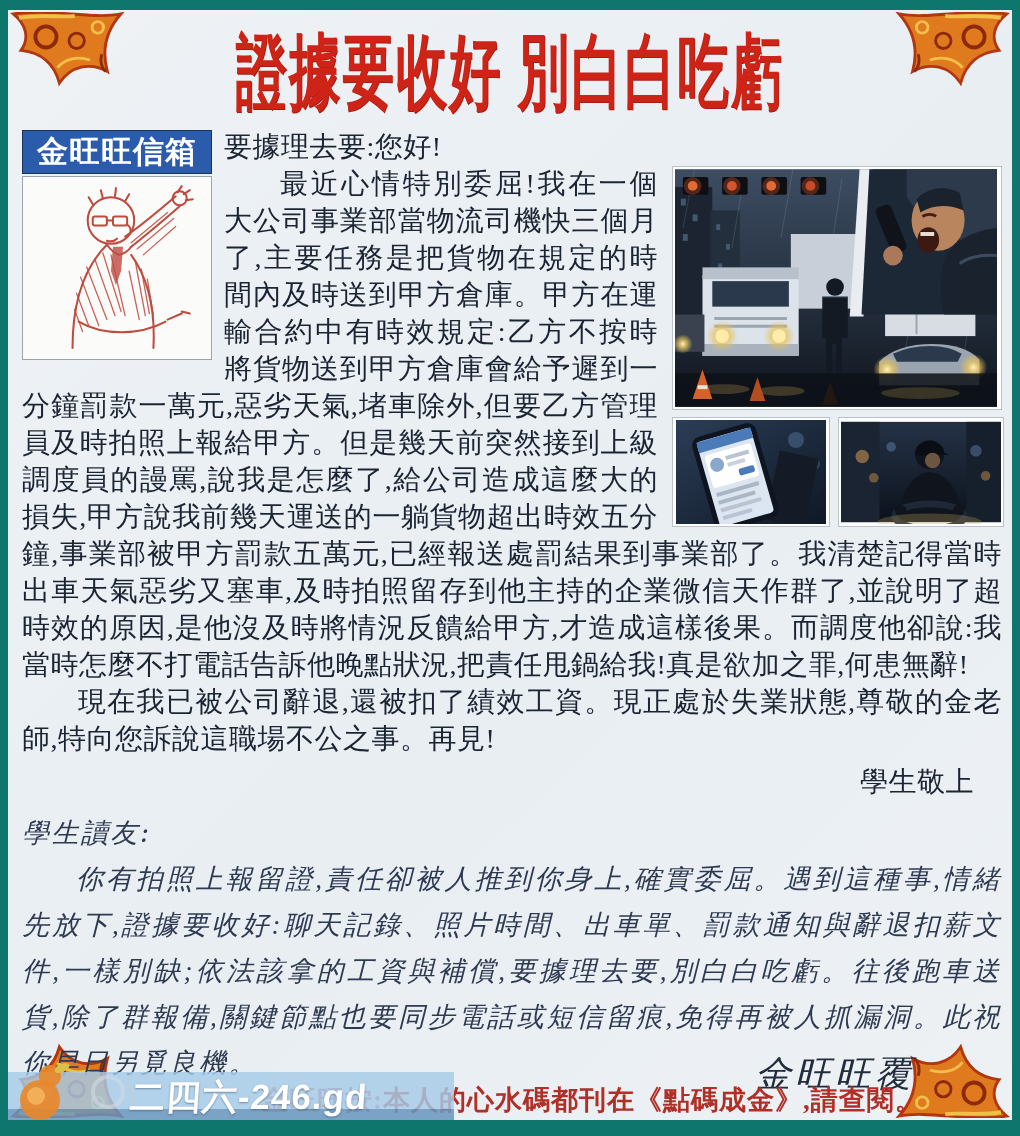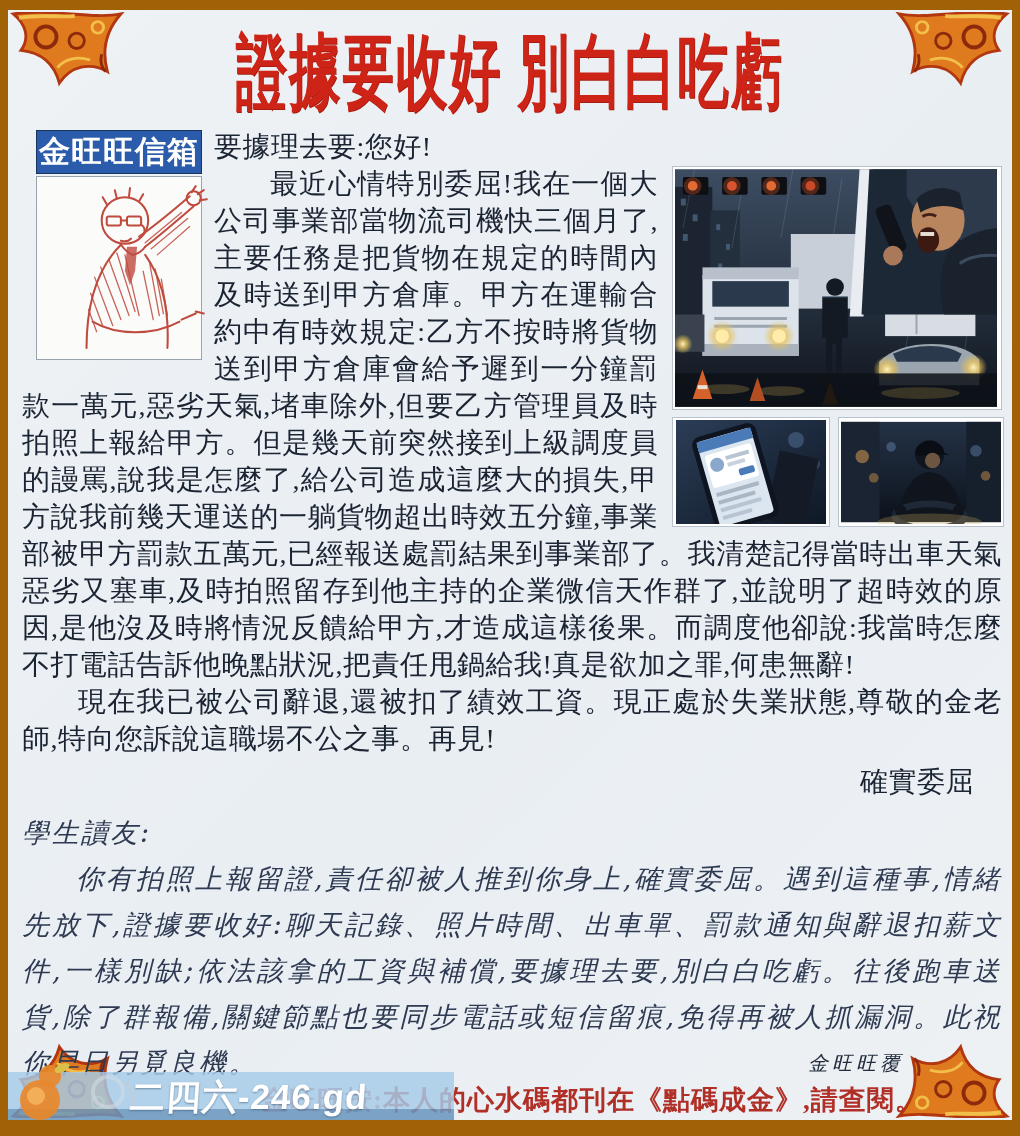--- a/index.html
+++ b/index.html
@@ -1,61 +1,61 @@
 <!DOCTYPE html>
 <html><head>
 <meta charset="utf-8">
 <style>
   * { margin:0; padding:0; box-sizing:border-box; }
   html,body { width:1020px; }
   body { font-family:"Liberation Serif", serif; }
-  .page { position:relative; width:1020px; height:1136px; background:#a16207; overflow:hidden; }
+  .page { position:relative; width:1020px; height:1136px; background:#0f766e; overflow:hidden; }
   .paper { position:absolute; left:8px; right:8px; top:10px; bottom:16px;
            background:linear-gradient(135deg,#eef2f5 0%,#e9eef3 55%,#edf1f4 100%); overflow:hidden; }
 
   
   .corner { position:absolute; width:118px; height:96px; z-index:1; }
   .corner.tl { left:2px; top:2px; }
   .corner.tr { right:2px; top:2px; transform:scaleX(-1); }
   .corner.bl { left:2px; bottom:2px; transform:scaleY(-1); }
   .corner.br { right:2px; bottom:2px; transform:scale(-1,-1); }
 
   
   .title-row { position:absolute; left:0; right:0; top:8px; text-align:center; z-index:2; }
   .title-inner { display:inline-block; transform:scaleX(0.62); transform-origin:center;
                  font-size:82px; font-weight:bold; color:#cd2417; letter-spacing:4px;
                  text-shadow:1px 1px 0 #a81c10; white-space:nowrap; }
 
   
   .content { position:absolute; left:14px; right:10px; top:118px; z-index:2; }
 
-  .badge-box { float:left; width:166px; margin:2px 12px 6px 14px; }
+  .badge-box { float:left; width:190px; margin:2px 12px 6px 0; }
   .badge-head { background:#2b5cab; border:1px solid #17345f; color:#ffffff; text-align:center;
                 font-weight:bold; font-size:31px; line-height:42px; letter-spacing:1px;
                 font-family:"Liberation Sans", sans-serif; }
   .cartoon-frame { border:1px solid #9aa4ae; background:#fbfbfa; margin-top:2px; padding:3px; }
 
   .photo-block { float:right; width:330px; margin:38px 0 8px 14px; }
   .photo-main { border:1px solid #b9c2cc; background:#fff; padding:2px; }
   .photo-row { display:flex; gap:8px; margin-top:7px; }
   .photo-cell { border:1px solid #b9c2cc; background:#fff; padding:2px; }
   .photo-block svg { display:block; }
 
   .letter { color:#1b2433; font-size:28px; line-height:37px; text-align:justify; letter-spacing:0.5px; }
   .letter p.body-par { text-indent:2em; }
   .letter .greeting { text-indent:0; }
   .letter .signoff { text-align:right; padding-right:28px; text-indent:0; margin-top:6px; }
 
   .reply { clear:none; color:#2e3a52; font-family:"DejaVu Serif", serif; font-style:italic;
            font-size:27px; line-height:46px; letter-spacing:2.5px; text-align:justify; margin-top:10px; }
   .reply .salutation { text-indent:0; }
-  .reply p.body-par { text-indent:2em; }
-
-  .reply-signoff { position:absolute; right:108px; top:1040px; z-index:2; color:#222c3e;
-                   font-family:Liberation Serif, serif; font-style:italic; font-size:20px; letter-spacing:4px; }
+  .reply p.body-par { text-indent:2em;font-family:Liberation Serif, serif; }
+
+  .reply-signoff { position:absolute; right:97px; top:1040px; z-index:2; color:#222c3e;
+                   font-family:Liberation Serif, serif; font-style:italic; font-size:36px; letter-spacing:4px; }
 
   .footer-note { position:absolute; left:253px; top:1072px; z-index:2; color:#b03028; font-weight:bold;
                  font-size:27px; letter-spacing:1px; white-space:nowrap; }
   .footer-note .prefix { color:#b8555a; opacity:.85; }
 
   .watermark { position:absolute; left:0; top:1062px; width:446px; height:50px; z-index:3;
                background:linear-gradient(to bottom, rgba(166,203,232,0.82) 0 74%, rgba(104,150,190,0.85) 74% 100%);
                display:flex; align-items:center; }
   .watermark .wm-text { color:#ffffff; font-family:"Liberation Sans", sans-serif; font-weight:bold;
                font-size:35px; letter-spacing:1px; text-shadow:0 1px 2px rgba(40,70,100,.5);
@@ -303,21 +303,21 @@
               <ellipse cx="92" cy="104" rx="54" ry="9" fill="#caa45e" opacity="0.28"></ellipse>
             </svg>
           </div>
         </div>
       </div>
 
       <div class="letter">
         <p class="greeting">要據理去要:您好!</p>
         <p class="body-par">最近心情特別委屈!我在一個大公司事業部當物流司機快三個月了,主要任務是把貨物在規定的時間內及時送到甲方倉庫。甲方在運輸合約中有時效規定:乙方不按時將貨物送到甲方倉庫會給予遲到一分鐘罰款一萬元,惡劣天氣,堵車除外,但要乙方管理員及時拍照上報給甲方。但是幾天前突然接到上級調度員的謾罵,說我是怎麼了,給公司造成這麼大的損失,甲方說我前幾天運送的一躺貨物超出時效五分鐘,事業部被甲方罰款五萬元,已經報送處罰結果到事業部了。我清楚記得當時出車天氣惡劣又塞車,及時拍照留存到他主持的企業微信天作群了,並說明了超時效的原因,是他沒及時將情況反饋給甲方,才造成這樣後果。而調度他卻說:我當時怎麼不打電話告訴他晚點狀況,把責任甩鍋給我!真是欲加之罪,何患無辭!</p>
         <p class="body-par">現在我已被公司辭退,還被扣了績效工資。現正處於失業狀態,尊敬的金老師,特向您訴說這職場不公之事。再見!</p>
-        <p class="signoff">確實委屈</p>
+        <p class="signoff">學生敬上</p>
       </div>
 
       <div class="reply">
         <p class="salutation">學生讀友:</p>
         <p class="body-par">你有拍照上報留證,責任卻被人推到你身上,確實委屈。遇到這種事,情緒先放下,證據要收好:聊天記錄、照片時間、出車單、罰款通知與辭退扣薪文件,一樣別缺;依法該拿的工資與補償,要據理去要,別白白吃虧。往後跑車送貨,除了群報備,關鍵節點也要同步電話或短信留痕,免得再被人抓漏洞。此祝你早日另覓良機。</p>
       </div>
     </div>
 
     <div class="reply-signoff">金旺旺覆</div>
 

